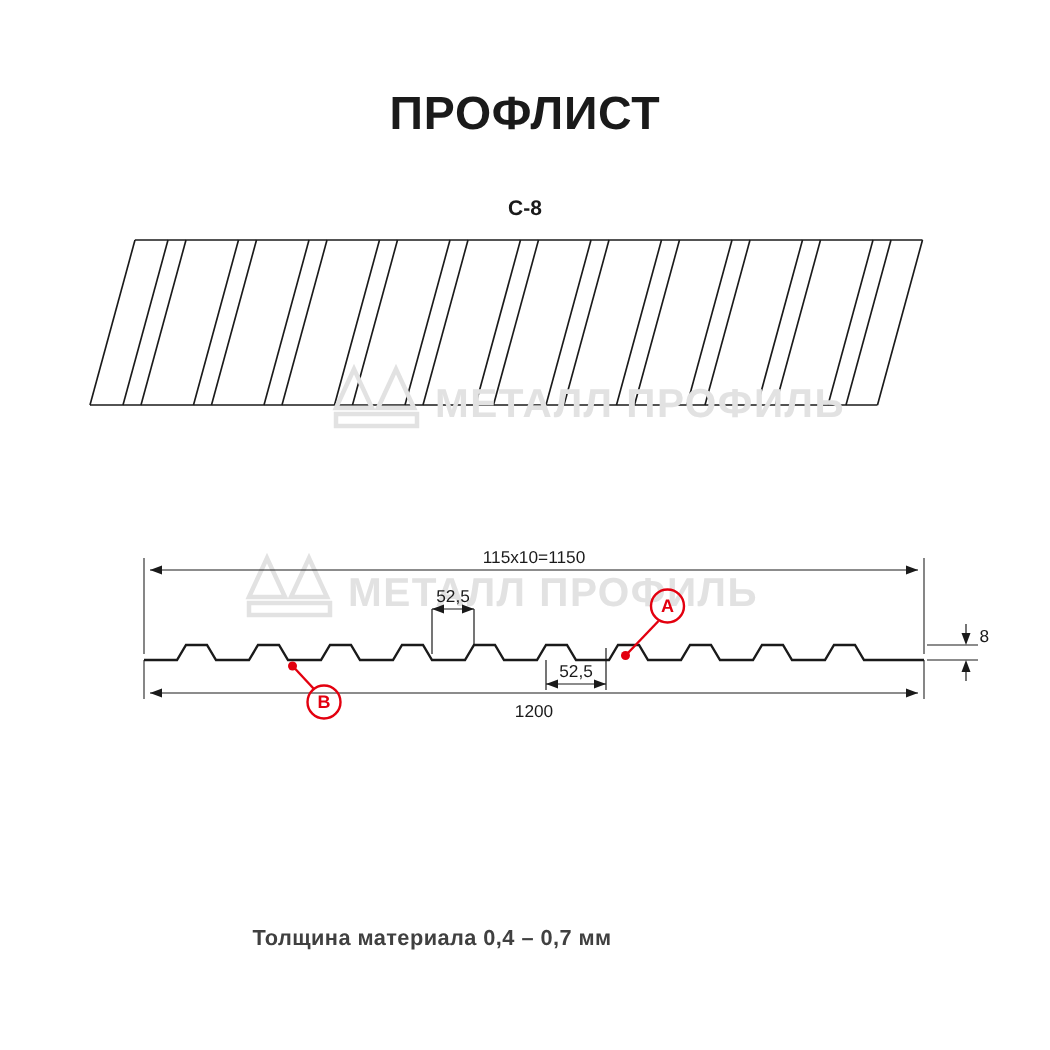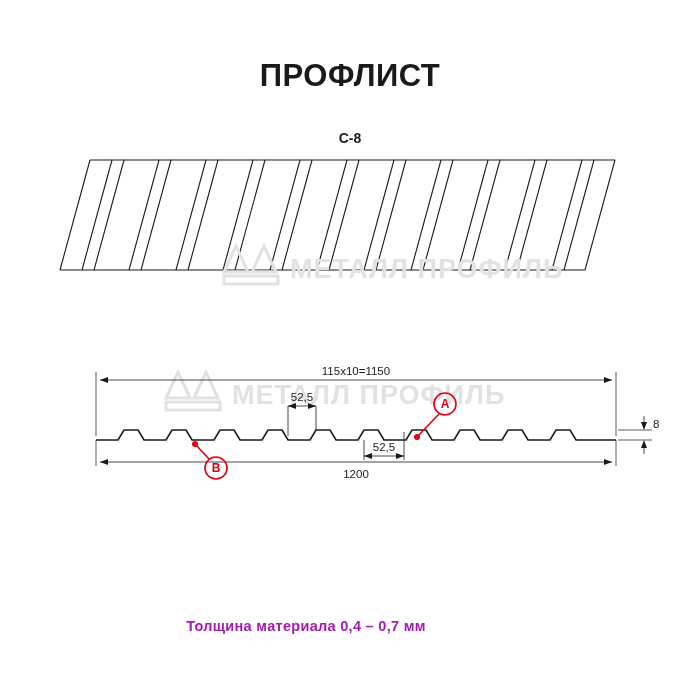--- a/index.html
+++ b/index.html
@@ -51,27 +51,27 @@
   .section-wrap {
     position: absolute;
     top: 350px;
     left: 56px;
     width: 610px;
     height: 140px;
   }
   .footer {
     position: absolute;
     top: 618px;
-    left: 18px;
+    left: 0;
     width: 576px;
     text-align: center;
     font-size: 14.5px;
     font-weight: bold;
     letter-spacing: 0.3px;
-    color: #a21caf;
+    color: #404040;
   }
   .watermark {
     position: absolute;
     pointer-events: none;
     opacity: 1;
   }
   .wm-text {
     font-family: "Liberation Sans", sans-serif;
     font-size: 27px;
     font-weight: bold;

